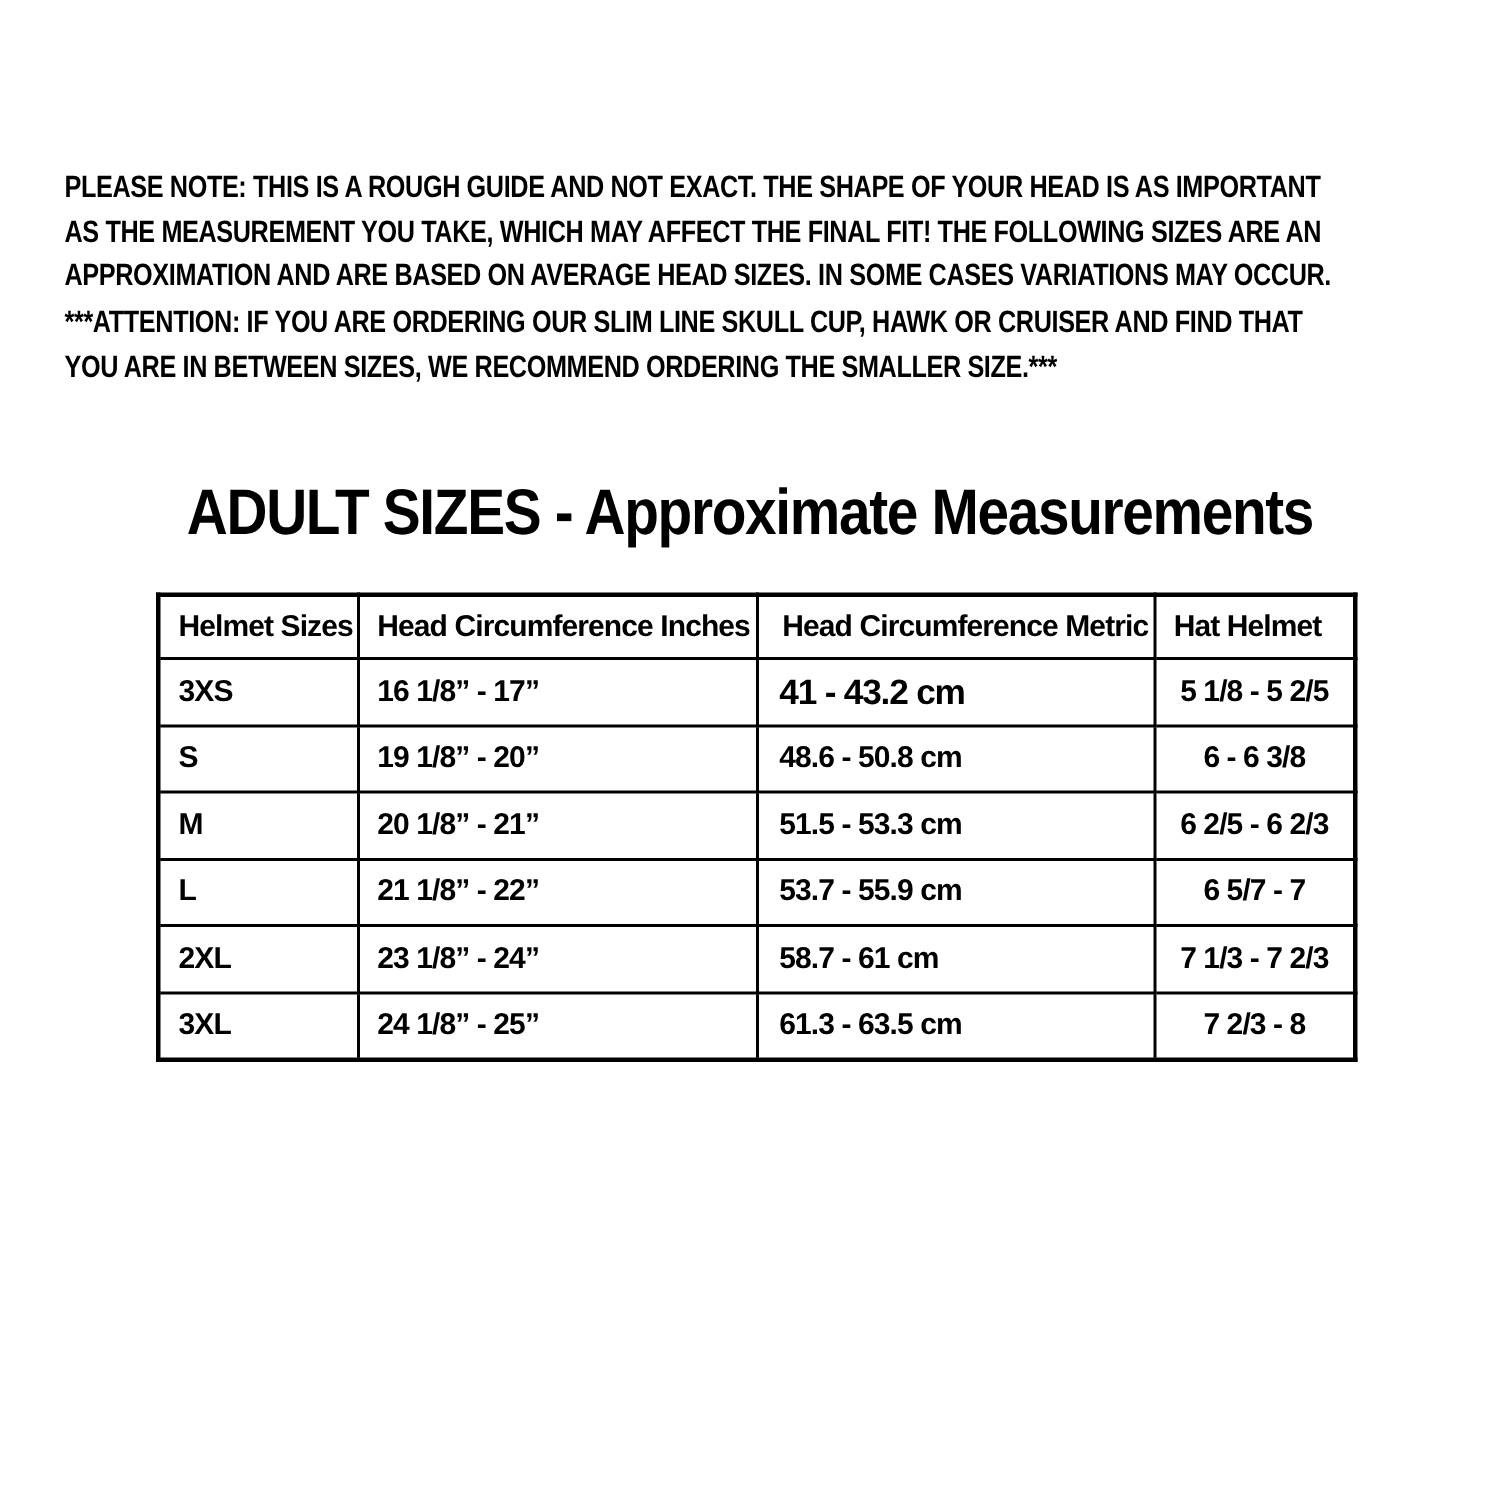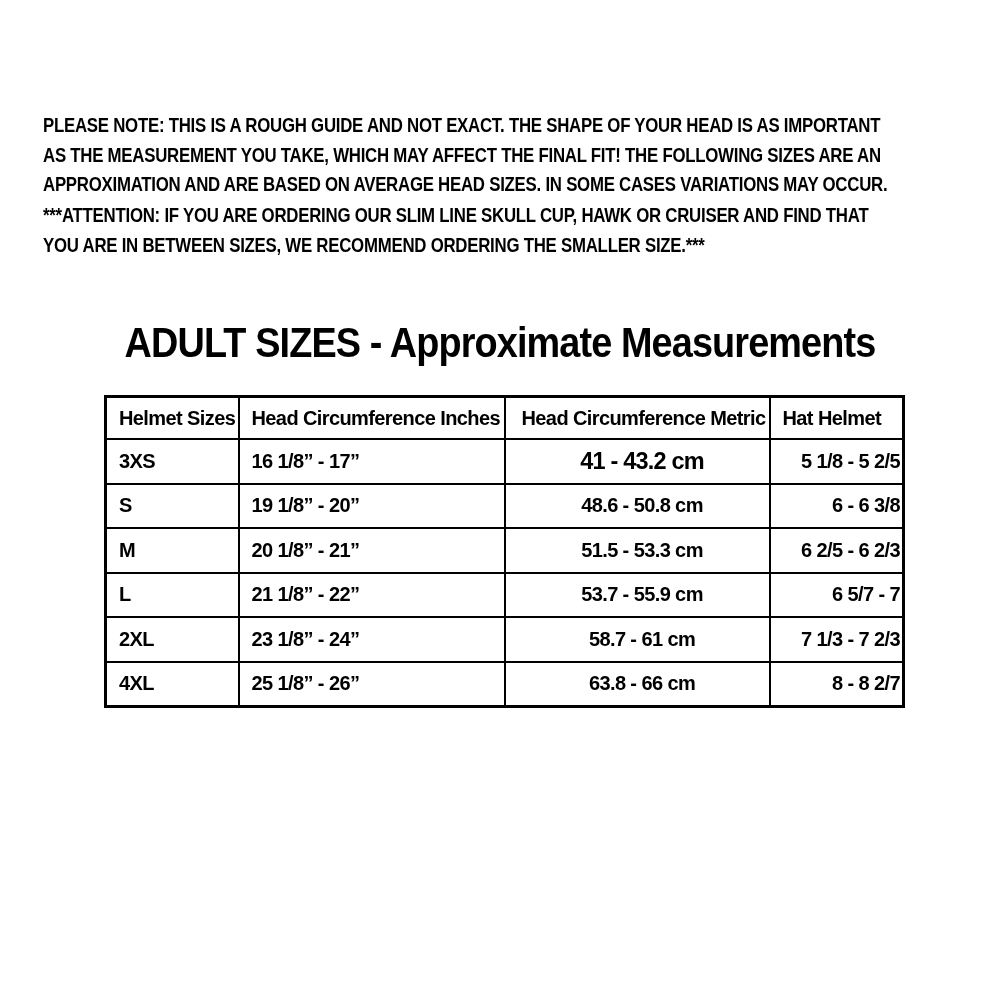--- a/index.html
+++ b/index.html
@@ -57,23 +57,23 @@
     letter-spacing: -0.6px;
     text-align: left;
     vertical-align: middle;
     padding: 0 4px 0 12px;
     overflow: hidden;
     white-space: nowrap;
   }
   .size-table th { height: 40px; font-size: 20px; }
   .size-table td { height: 42.5px; }
   .size-table th[data-name="column-header-circumference-metric"] { padding-left: 16px; }
-  .size-table td[data-name="cell-circumference-metric"] { padding-left: 14px; text-align: center; }
+  .size-table td[data-name="cell-circumference-metric"] { padding-left: 14px; }
   .size-table td[data-name="cell-hat-size"] {
-    text-align: right;
+    text-align: center;
     padding-left: 2px;
     padding-right: 2px;
   }
   .size-table tbody tr:first-child td[data-name="cell-circumference-metric"] {
     font-size: 23.5px;
     letter-spacing: -0.8px;
   }
 </style>
 </head>
 <body>
@@ -131,19 +131,19 @@
         <td data-name="cell-circumference-metric">53.7 - 55.9 cm</td>
         <td data-name="cell-hat-size">6 5/7 - 7</td>
       </tr>
       <tr data-name="table-row">
         <td data-name="cell-helmet-size">2XL</td>
         <td data-name="cell-circumference-inches">23 1/8” - 24”</td>
         <td data-name="cell-circumference-metric">58.7 - 61 cm</td>
         <td data-name="cell-hat-size">7 1/3 - 7 2/3</td>
       </tr>
       <tr data-name="table-row">
-        <td data-name="cell-helmet-size">4XL</td>
-        <td data-name="cell-circumference-inches">25 1/8” - 26”</td>
-        <td data-name="cell-circumference-metric">63.8 - 66 cm</td>
-        <td data-name="cell-hat-size">8 - 8 2/7</td>
+        <td data-name="cell-helmet-size">3XL</td>
+        <td data-name="cell-circumference-inches">24 1/8” - 25”</td>
+        <td data-name="cell-circumference-metric">61.3 - 63.5 cm</td>
+        <td data-name="cell-hat-size">7 2/3 - 8</td>
       </tr>
     </tbody>
 </table>
 
 </body></html>

